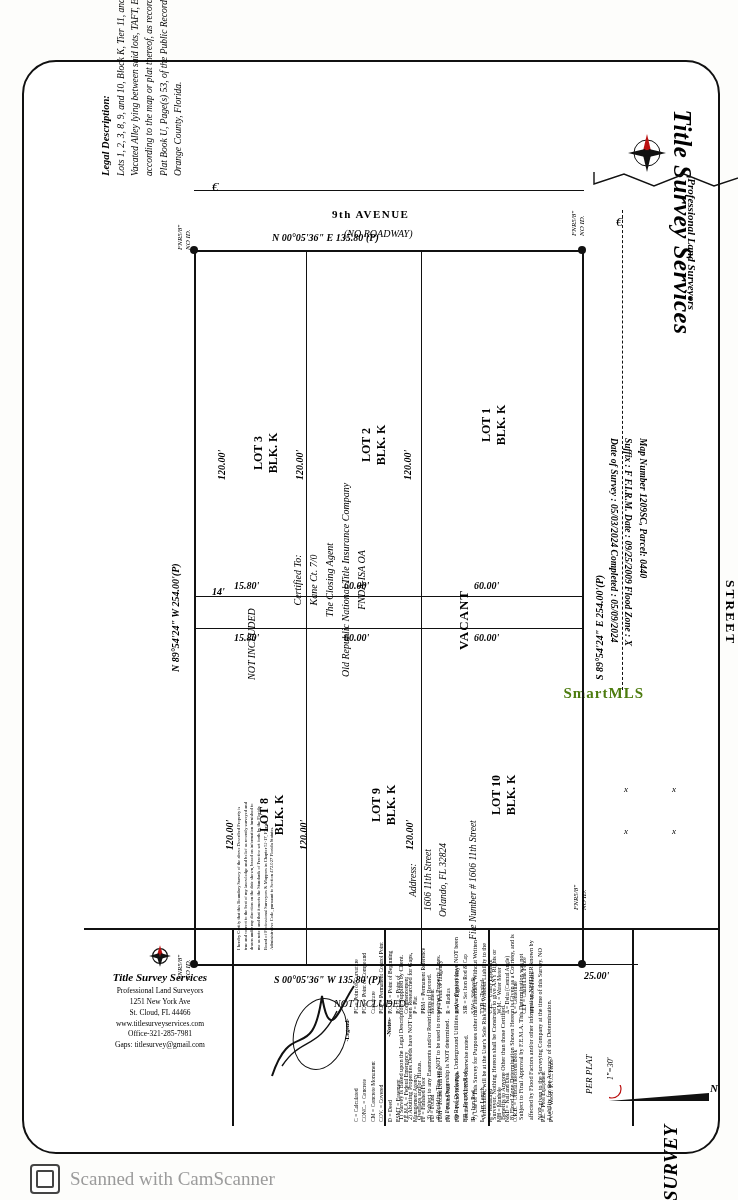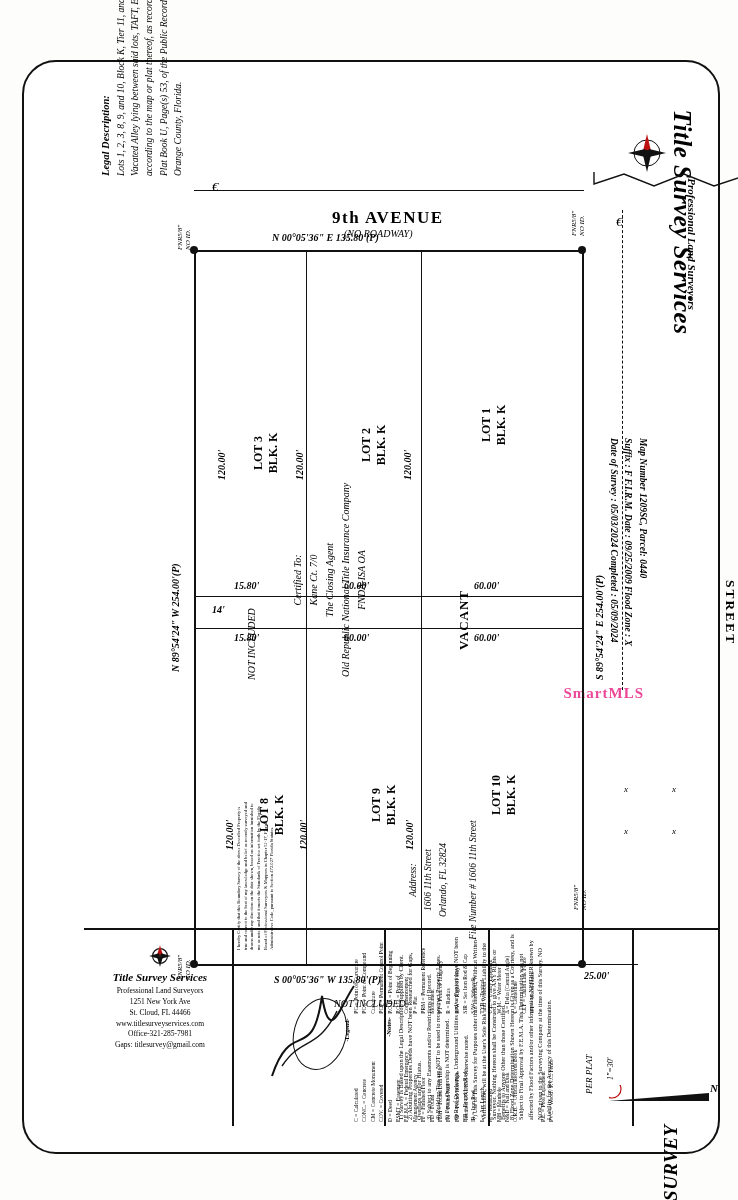--- a/index.html
+++ b/index.html
@@ -33,21 +33,21 @@
       font-size:9.5px;line-height:1.5;font-style:italic;}
   .legal b{font-size:10.5px;}
 
   
   .draw{position:absolute;left:100px;top:100px;width:430px;height:760px;}
 
   .lbl{position:absolute;font-size:10px;font-style:italic;white-space:nowrap;}
   .lbl.b{font-weight:bold;}
   .rot90{transform:rotate(-90deg);transform-origin:left top;}
 
-  .avenue{position:absolute;left:178px;top:28px;font-size:17px;font-weight:bold;letter-spacing:1.5px;}
+  .avenue{position:absolute;left:178px;top:28px;font-size:11px;font-weight:bold;letter-spacing:1.5px;}
   .avenue-sub{position:absolute;left:190px;top:48px;font-size:10px;font-style:italic;}
 
   .street{position:absolute;left:600px;top:400px;font-size:13.5px;font-weight:bold;letter-spacing:2px;transform:rotate(90deg);transform-origin:left top;}
 
   .lotlabel{position:absolute;font-size:12px;font-weight:bold;text-align:center;line-height:1.25;transform:rotate(-90deg);transform-origin:center;}
 
   .vacant{position:absolute;font-size:13px;font-weight:bold;letter-spacing:1px;transform:rotate(-90deg);transform-origin:center;}
 
   .scalebar{position:absolute;left:455px;top:905px;font-size:9px;}
 
@@ -61,21 +61,21 @@
   .legcol{font-size:5.6px;line-height:1.5;}
 
   .firmblock{position:absolute;left:6px;top:14px;width:140px;text-align:center;font-size:7.5px;line-height:1.45;}
   .firmblock .nm{font-weight:bold;font-style:italic;font-size:11px;}
 
   .sig{position:absolute;left:168px;top:20px;width:120px;height:150px;}
 
   .certified{position:absolute;left:236px;top:600px;width:200px;transform:rotate(-90deg);transform-origin:left top;font-size:10px;line-height:1.6;font-style:italic;text-align:center;}
   .address{position:absolute;left:352px;top:885px;width:170px;transform:rotate(-90deg);transform-origin:left top;font-size:9.5px;line-height:1.6;font-style:italic;text-align:center;}
 
-  .watermark{position:absolute;right:46px;top:605px;font-size:15px;color:#ec4899;font-weight:bold;letter-spacing:1px;}
+  .watermark{position:absolute;right:46px;top:605px;font-size:15px;color:#4d7c0f;font-weight:bold;letter-spacing:1px;}
 
   
   .scanbar{position:absolute;left:30px;bottom:6px;display:flex;align-items:center;gap:10px;}
   .scanbox{width:26px;height:26px;border:2px solid #444;border-radius:4px;position:relative;background:#fff;}
   .scanbox:before{content:"";position:absolute;left:4px;top:4px;right:4px;bottom:4px;border:2px solid #444;border-radius:2px;}
   .scantext{font-size:19px;color:#9b9b9b;font-family:"Liberation Serif",serif;}
 
   .dashed-v{position:absolute;border-left:1px dashed #111;}
   .solid{position:absolute;background:#111;}
 </style>
@@ -212,21 +212,21 @@
         <div class="lbl b rot90" style="left:70px;top:670px;">120.00'</div>
 
         <div class="lbl b" style="left:320px;top:400px;">60.00'</div>
         <div class="lbl b" style="left:190px;top:400px;">60.00'</div>
         <div class="lbl b" style="left:80px;top:400px;">15.80'</div>
 
         <div class="lbl b" style="left:320px;top:452px;">60.00'</div>
         <div class="lbl b" style="left:190px;top:452px;">60.00'</div>
         <div class="lbl b" style="left:80px;top:452px;">15.80'</div>
 
-        <div class="lbl b" style="left:58px;top:424px;font-family:Liberation Serif, serif;">14'</div>
+        <div class="lbl b" style="left:58px;top:406px;font-family:Liberation Serif, serif;">14'</div>
 
         <div class="vacant" style="left:280px;top:432px;">VACANT</div>
 
         <div class="lbl rot90" style="left:92px;top:500px;font-size:10px;">NOT INCLUDED</div>
         <div class="lbl" style="left:180px;top:818px;font-size:10px;">NOT INCLUDED</div>
 
         <div class="lbl b" style="left:430px;top:790px;text-align:right;">25.00'</div>
         <div class="solid" style="left:428px;top:784px;width:56px;height:1px;"></div>
 
         <div class="lbl" style="left:470px;top:604px;font-size:9px;">x</div>
@@ -344,14 +344,18 @@
             <div>6) Roof Overhangs, Underground Utilities and/or Footers have NOT been located UNLESS otherwise noted.</div>
             <div>7) Use of This Survey for Purposes other than Intended, Without Written Verification, will be at the User's Sole Risk and Without Liability to the Surveyor. Nothing Hereon shall be Construed to give ANY Rights or Benefits to Anyone Other than those Certified.</div>
             <div>8) Flood Zone Determination Shown Hereon is Given as a Courtesy, and is Subject to Final Approval by F.E.M.A. This Determination was not affected by Flood Factors and/or other information NEITHER known by NOR given to the Surveying Company at the time of this Survey. NO Liability for the Accuracy of this Determination.</div>
           </div>
         </div>
       </div>
 
     </div>
   </div>
 
+  <div class="scanbar">
+    <div class="scanbox"></div>
+    <div class="scantext">Scanned with CamScanner</div>
+  </div>
 
 </div>
 
 </body></html>

